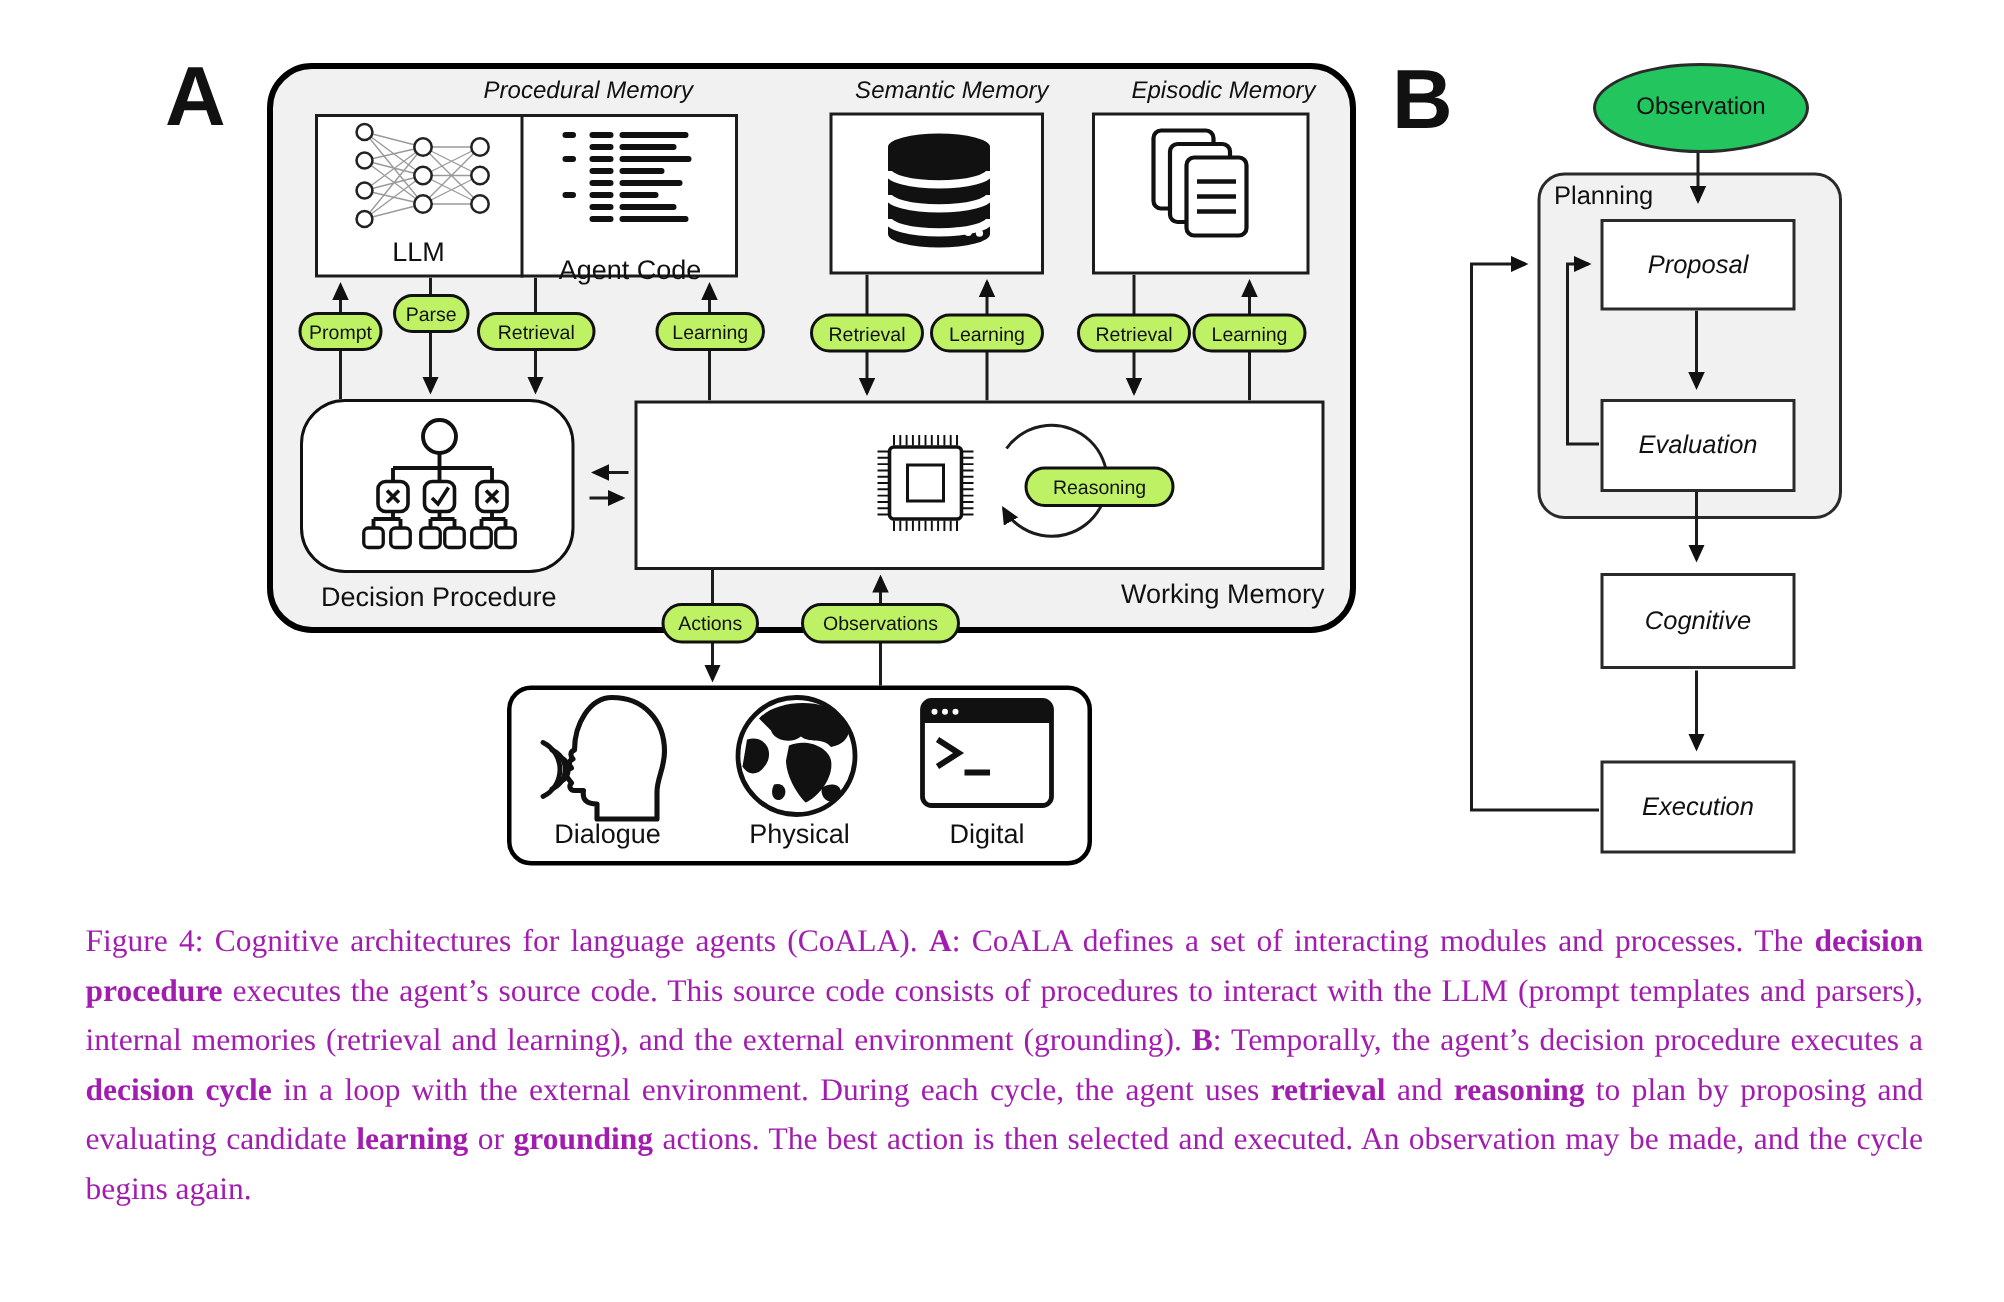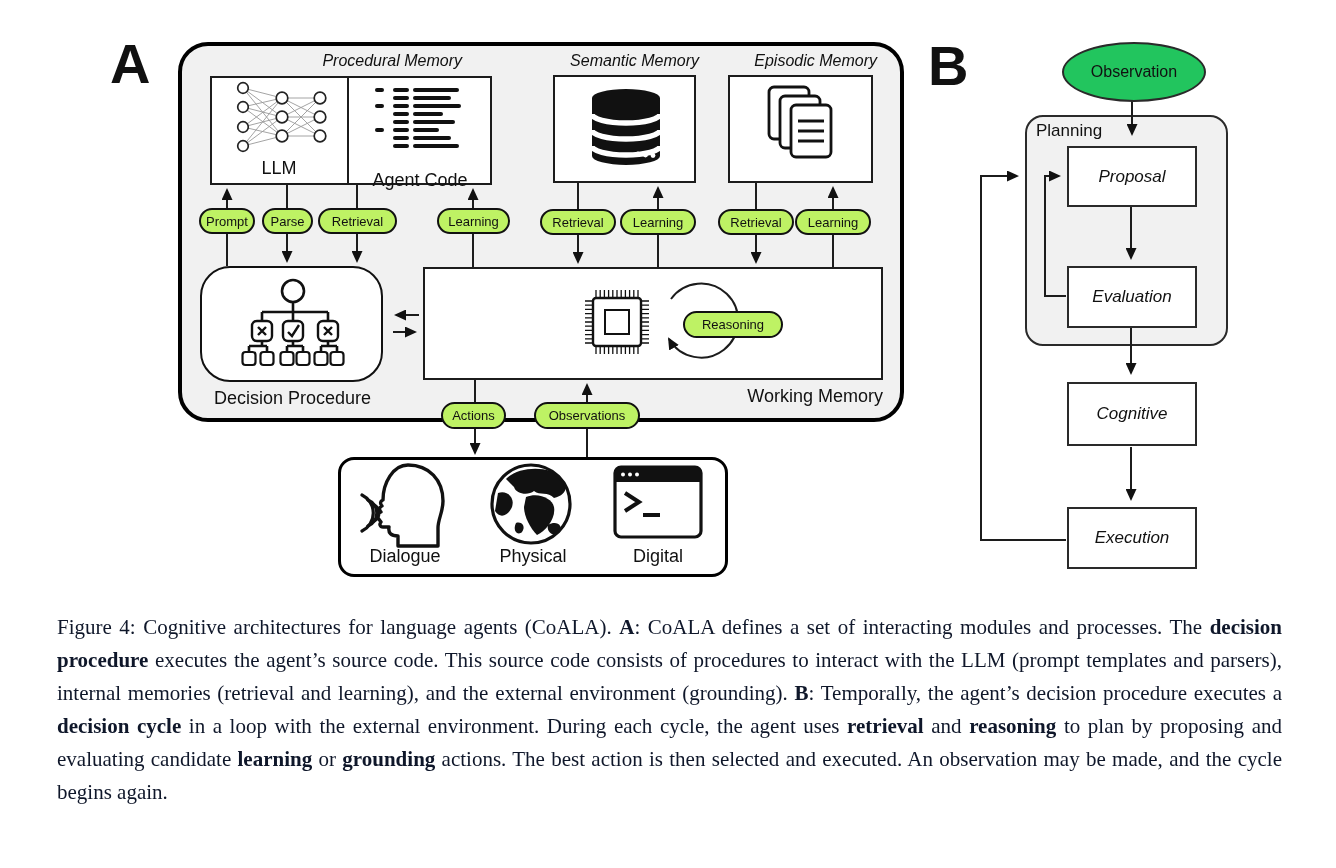--- a/index.html
+++ b/index.html
@@ -15,21 +15,21 @@
   .boxlabel{font-size:18px;text-align:center;}
   .cell-label{font-size:18px;text-align:center;}
   .biglabel{font-size:56px;font-weight:bold;line-height:1;}
   .bflow{background:#fff;border:2px solid #2a2a2a;box-sizing:border-box;display:flex;
          align-items:center;justify-content:center;font-size:17px;z-index:3;font-style:italic;}
   .z0{z-index:0;} .z2{z-index:2;} .z3{z-index:3;}
   svg{display:block;}
   #overlay{position:absolute;left:0;top:0;z-index:1;}
   #caption{position:absolute;left:57px;top:611px;width:1225px;
            font-family:"Liberation Serif",serif;font-size:21px;line-height:33px;
-           text-align:justify;color:#0f172a;}
+           text-align:justify;color:#a21caf;}
   #caption .b{font-weight:bold;}
 </style>
 </head>
 <body>
 
 <div id="root">
 
   <div class="abs biglabel" style="left:110px;top:36px;">A</div>
 
   <div class="abs grayround z0" style="left:178px;top:42px;width:726px;height:380px;"></div>
@@ -135,21 +135,21 @@
       <rect x="24" y="20" width="40" height="52" rx="5"></rect>
     </g>
     <g stroke="#111" stroke-width="3" fill="none">
       <path d="M31 36 H57"></path>
         <path d="M31 46 H57"></path>
         <path d="M31 56 H57"></path>
     </g>
   </svg>
 
   <div class="abs pill" style="left:199px;top:208px;width:56px;height:26px;">Prompt</div>
-  <div class="abs pill" style="left:262px;top:208px;width:51px;height:26px;">Parse</div>
+  <div class="abs pill" style="left:262px;top:196px;width:51px;height:26px;">Parse</div>
   <div class="abs pill" style="left:318px;top:208px;width:79px;height:26px;">Retrieval</div>
   <div class="abs pill" style="left:437px;top:208px;width:73px;height:26px;">Learning</div>
   <div class="abs pill" style="left:540px;top:209px;width:76px;height:26px;">Retrieval</div>
   <div class="abs pill" style="left:620px;top:209px;width:76px;height:26px;">Learning</div>
   <div class="abs pill" style="left:718px;top:209px;width:76px;height:26px;">Retrieval</div>
   <div class="abs pill" style="left:795px;top:209px;width:76px;height:26px;">Learning</div>
 
   <div class="abs roundwhite z2" style="left:200px;top:266px;width:183px;height:116px;"></div>
   <svg class="abs z3" style="left:235px;top:274px;" width="115" height="100" viewBox="0 0 115 100">
     <g stroke="#111" stroke-width="2.6" fill="none">

